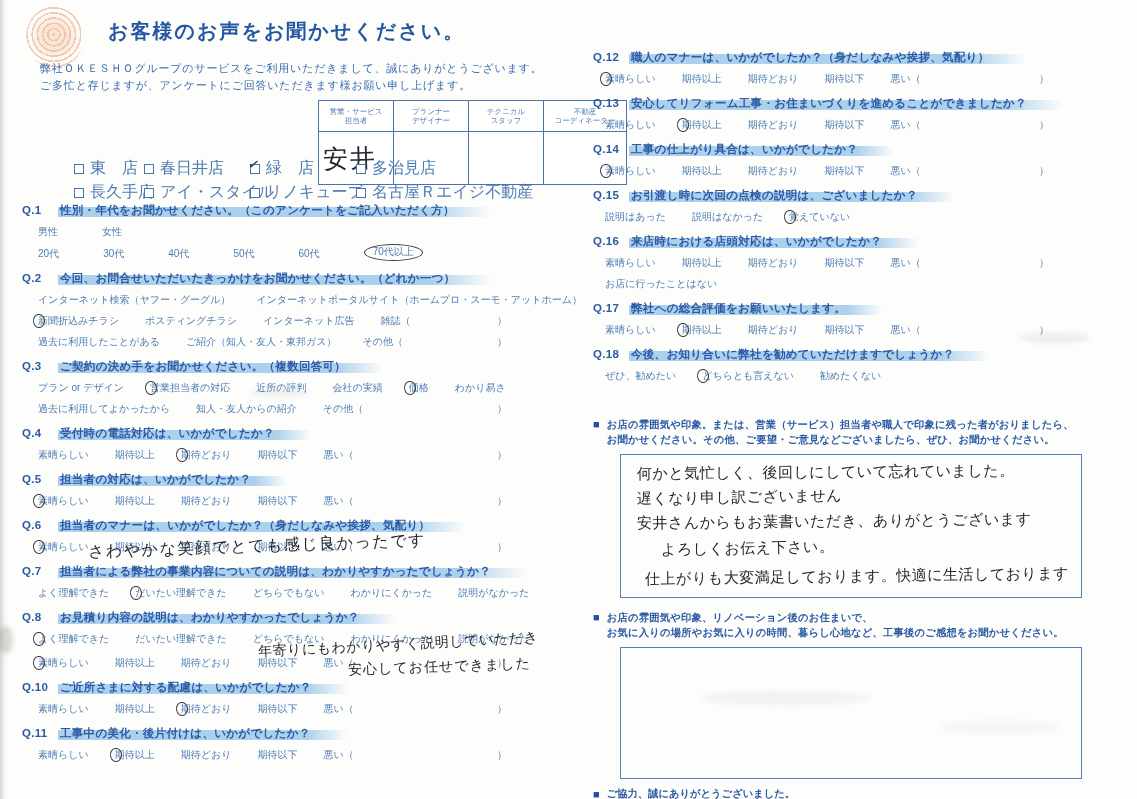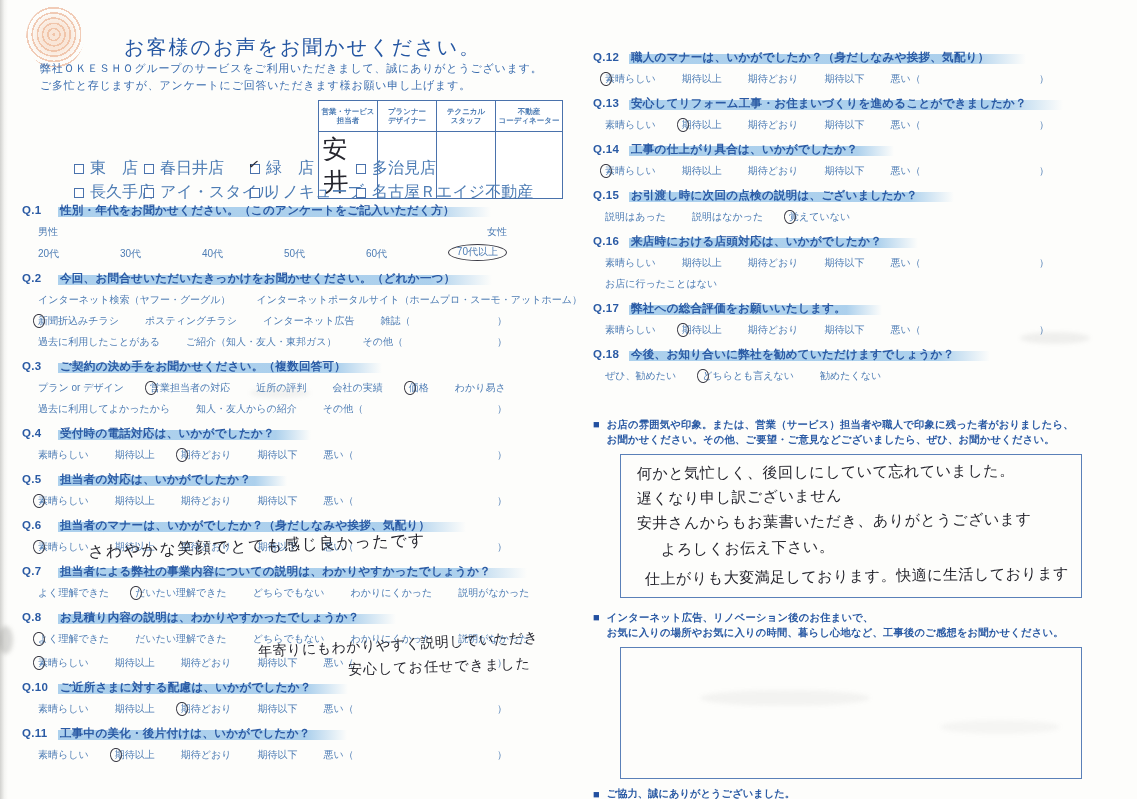--- a/index.html
+++ b/index.html
@@ -18,31 +18,31 @@
 
   .col-left{position:absolute;left:22px;top:10px;width:545px;height:789px;}
   .col-right{position:absolute;left:593px;top:50px;width:512px;}
 
   
   .logo{position:absolute;left:4px;top:-4px;width:58px;height:62px;border-radius:50%;opacity:.78;
     background:
       radial-gradient(circle at 50% 50%, rgba(236,160,110,.32) 0 30%, rgba(236,160,110,0) 62%),
       repeating-radial-gradient(circle at 48% 46%, rgba(224,138,92,.55) 0 1.6px, rgba(255,255,255,0) 1.6px 5.2px);
     filter:blur(.4px);}
-  .title{position:absolute;left:86px;top:8px;margin:16px;font-size:20px;font-weight:normal;
+  .title{position:absolute;left:86px;top:8px;margin:0;font-size:20px;font-weight:bold;
     color:#2456a2;letter-spacing:2px;white-space:nowrap;}
   .intro{position:absolute;left:18px;top:50px;width:505px;text-align:left;font-size:11px;
     line-height:16.5px;color:#3a6cae;letter-spacing:.8px;white-space:nowrap;}
 
   
   .staff-table{position:absolute;left:296px;top:90px;width:232px;border-collapse:collapse;
     table-layout:fixed;background:#fff;}
   .staff-table th,.staff-table td{border:1.3px solid #4a72ac;}
   .staff-table th{height:26px;width:56px;font-size:7.5px;line-height:9px;color:#4d7cb4;
-    font-weight:bold;padding:2px 1px;text-align:center;}
+    font-weight:normal;padding:2px 9px;text-align:center;}
   .staff-table th:last-child{width:64px;}
   .staff-table td{height:52px;vertical-align:middle;padding:0 4px;}
   .staff-name{display:inline-block;font-size:25px;letter-spacing:2px;transform:rotate(-1.5deg);}
 
   
   .stores{position:absolute;left:52px;top:148px;display:grid;
     grid-template-columns:70px 106px 106px auto;row-gap:3px;font-size:16px;
     color:#4d7cb4;white-space:nowrap;}
   .store{display:flex;align-items:center;}
   .cb{width:8px;height:8px;border:1.2px solid #4a72ac;margin-right:6px;position:relative;flex:none;background:#fff;}
@@ -54,21 +54,21 @@
   .q{margin-bottom:10px;}
   .q-head{font-size:11.5px;font-weight:bold;color:#2a5aa4;letter-spacing:.3px;white-space:nowrap;}
   .q-no{display:inline-block;width:36px;}
   .q-text{background:linear-gradient(90deg,rgba(168,206,236,.95) 0 86%,rgba(168,206,236,0));
     background-repeat:no-repeat;background-size:100% 10px;background-position:0 100%;
     padding:0 36px 1px 2px;}
   .q-line{display:flex;align-items:center;gap:26px;margin:7px 0 0 16px;padding-right:60px;
     font-size:10px;color:#4d7cb4;white-space:nowrap;line-height:14px;}
   .col-right .q-line{margin-left:12px;padding-right:56px;}
   .push{margin-left:auto;}
-  #questions-left .q:first-child .q-line{gap:44px;justify-content:space-between;}
+  #questions-left .q:first-child .q-line{gap:44px;}
   .opt{position:relative;}
   .circle-mark{position:absolute;left:-5px;top:0px;width:10px;height:12px;
     border:1.7px solid #3b3b45;border-radius:50% 46% 52% 48%;transform:rotate(-10deg);}
   .ellipsed{border:1.6px solid #3b3b45;border-radius:50%;padding:0 8px 1px;margin-top:-2px;}
 
   
   .section{margin-top:34px;}
   .sec2{margin-top:12px;}
   .sec-head{display:flex;align-items:flex-start;font-size:10.3px;line-height:15px;
     color:#2a5aa4;font-weight:bold;letter-spacing:.2px;white-space:nowrap;}
@@ -392,21 +392,21 @@
         <div class="hw hw-l2">安井さんからもお葉書いただき、ありがとうございます</div>
         <div class="hw hw-l3">よろしくお伝え下さい。</div>
         <div class="hw hw-l4">仕上がりも大変満足しております。快適に生活しております</div>
       </div>
     </div>
 
     <div class="section sec2">
       <div class="sec-head">
         <span class="bullet">■</span>
         <span class="sec-lines">
-          <span>インターネット広告、リノベーション後のお住まいで、</span><br>
+          <span>お店の雰囲気や印象、リノベーション後のお住まいで、</span><br>
           <span>お気に入りの場所やお気に入りの時間、暮らし心地など、工事後のご感想をお聞かせください。</span>
         </span>
       </div>
       <div class="comment-box box2"></div>
     </div>
 
     <div class="closing">
       <span class="bullet">■</span>
       <span>ご協力、誠にありがとうございました。</span>
     </div>

